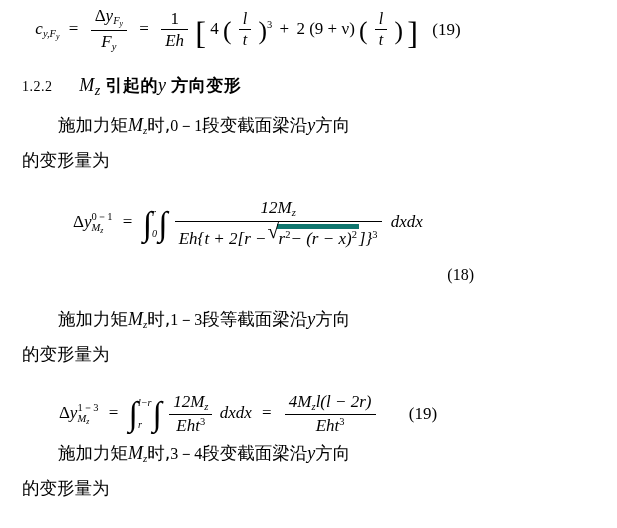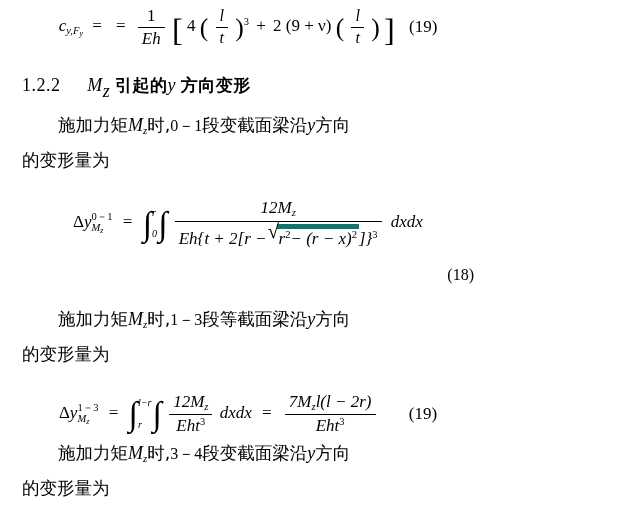--- a/index.html
+++ b/index.html
@@ -125,21 +125,21 @@
     font-size: 17px;
     letter-spacing: 0.5px;
   }
   .heading .cn {
     font-family: Liberation Sans, sans-serif;
     font-weight: bold;
     font-size: 17px;
   }
   .heading .num {
     font-family: "Liberation Serif", serif;
-    font-size: 18px;
+    font-size: 14px;
   }
 
   .para {
     position: absolute;
     left: 22px;
     width: 575px;
     font-size: 17.5px;
     line-height: 30px;
     font-family: "DejaVu Sans", sans-serif;
   }
@@ -158,20 +158,28 @@
 <body>
 
 <div class="page">
 
   <div class="eq-block" style="top: 6px;">
     <span class="eq-inner math" style="font-size:17px;">
       <span class="it">c</span><span class="sub"><span>y,F</span><span style="font-size:0.75em;vertical-align:-0.3em;">y</span></span>
 
       <span style="margin:0 5px;">=</span>
 
+      <span class="frac">
+        <span class="num">
+          <span>Δ</span><span class="it">y</span><span class="sub"><span>F</span><span style="font-size:0.75em;vertical-align:-0.3em;">y</span></span>
+        </span>
+        <span class="den">
+          <span class="it">F</span><span class="sub">y</span>
+        </span>
+      </span>
 
       <span style="margin:0 5px;">=</span>
 
       <span class="frac">
         <span class="num">1</span>
         <span class="den it">Eh</span>
       </span>
 
       <span class="bracket">[</span>
       <span>4</span>
@@ -256,21 +264,21 @@
           <span class="it">Eht</span><span class="supn">3</span>
         </span>
       </span>
 
       <span class="it">dxdx</span>
 
       <span style="margin:0 6px;">=</span>
 
       <span class="frac">
         <span class="num">
-          <span class="it">7M</span><span class="sub">z</span><span class="it">l(l − 2r)</span>
+          <span class="it">4M</span><span class="sub">z</span><span class="it">l(l − 2r)</span>
         </span>
         <span class="den">
           <span class="it">Eht</span><span class="supn">3</span>
         </span>
       </span>
 
       <span class="eq-num" style="margin-left:26px;">(19)</span>
     </span>
   </div>
 

